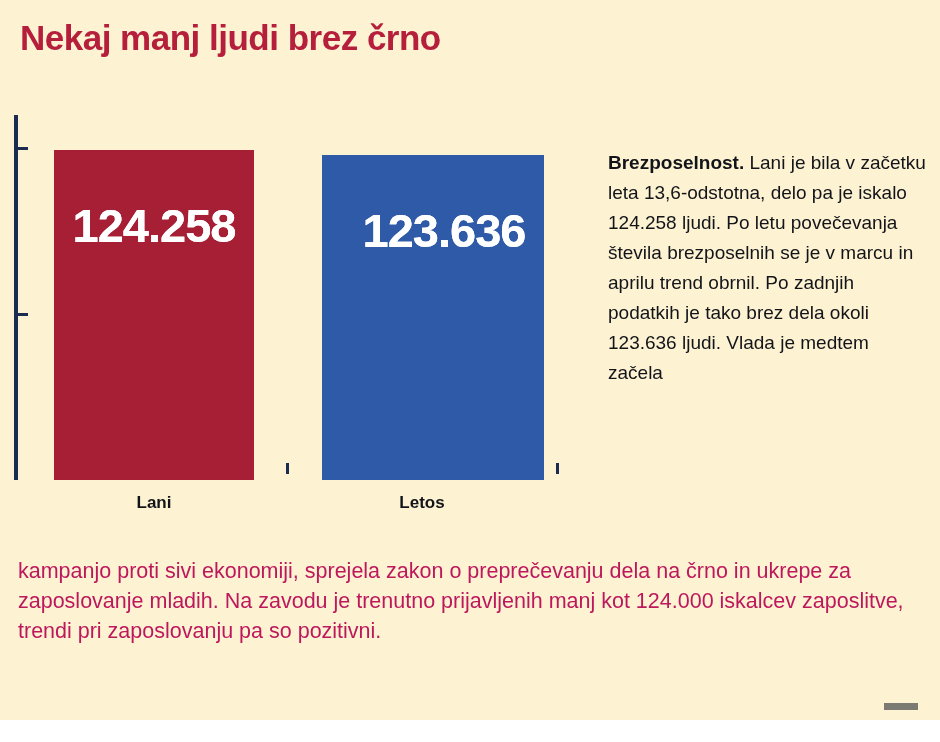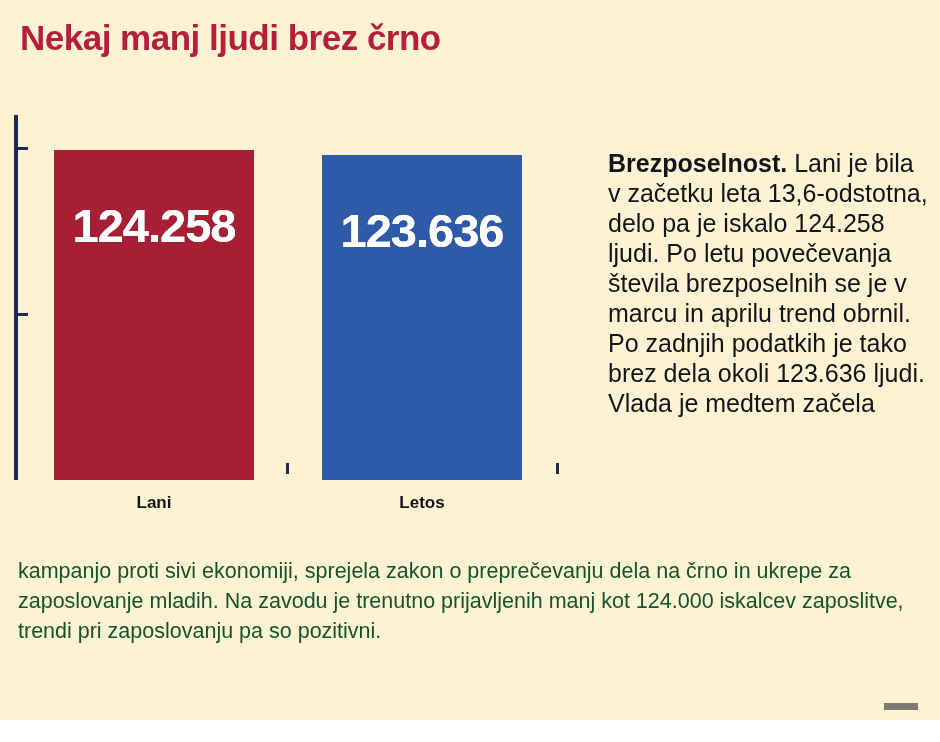--- a/index.html
+++ b/index.html
@@ -81,20 +81,21 @@
     left: 40px;
     width: 200px;
     height: 330px;
     background: #a61f35;
   }
   .bar.letos {
     left: 308px;
     width: 200px;
     height: 325px;
     background: #2e5aa8;
+    padding-left: 22px;
   }
   .bar-label {
     position: absolute;
     font-size: 17px;
     font-weight: bold;
     color: #12141a;
     text-align: center;
   }
   .bar-label.lani { left: 40px; width: 200px; top: 378px; }
   .bar-label.letos { left: 308px; width: 200px; top: 378px; }
@@ -107,36 +108,36 @@
   }
   .baseline-tick.b1 { left: 272px; }
   .baseline-tick.b2 { left: 542px; }
 
   
   .side-text {
     position: absolute;
     left: 608px;
     top: 148px;
     width: 320px;
-    font-size: 25px;
+    font-size: 19px;
     line-height: 30px;
     color: #12141a;
     font-family: "Liberation Sans", sans-serif;
   }
   .side-text b { font-weight: bold; }
 
   
   .bottom-text {
     position: absolute;
     left: 18px;
     top: 556px;
     width: 906px;
     font-size: 21.5px;
     line-height: 30px;
-    color: #14532d;
+    color: #be185d;
     font-family: "Liberation Sans", sans-serif;
   }
   .end-dash {
     position: absolute;
     right: 22px;
     top: 703px;
     width: 34px;
     height: 7px;
     background: #7b7b73;
   }

